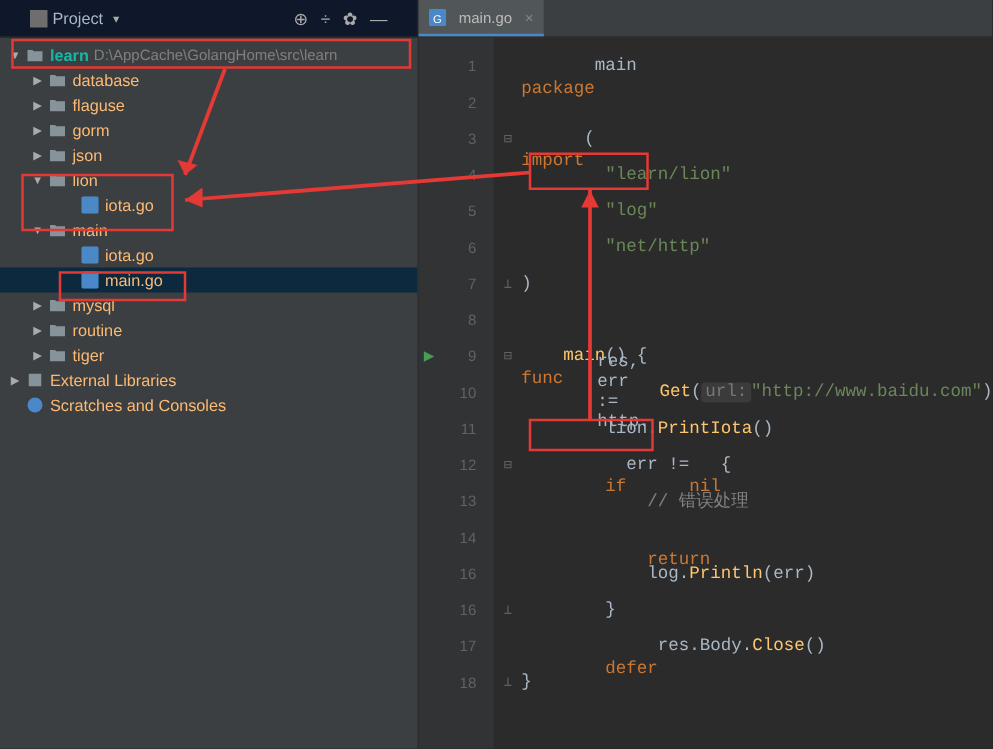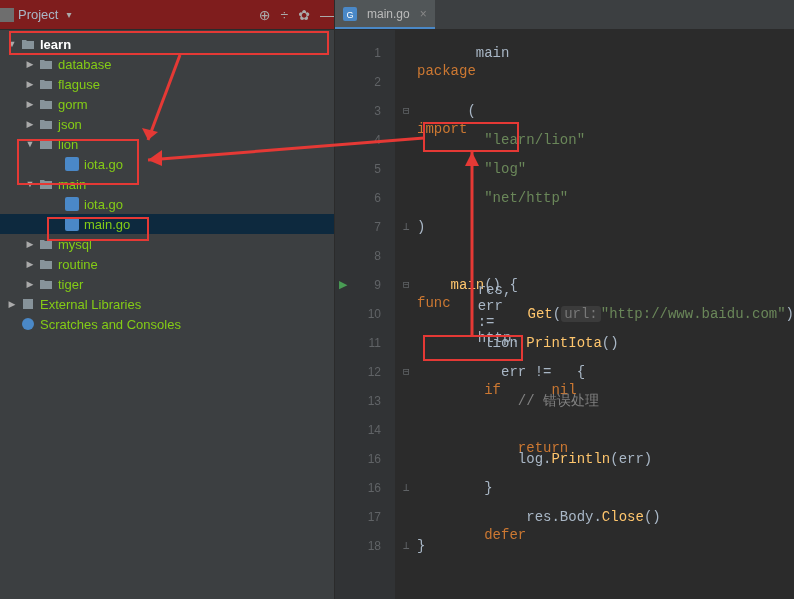--- a/index.html
+++ b/index.html
@@ -23,23 +23,23 @@
       width: 335px;
       background: #3c3f41;
       border-right: 1px solid #2b2b2b;
       display: flex;
       flex-direction: column;
     }
     .sidebar-header {
       height: 30px;
       display: flex;
       align-items: center;
-      padding: 0 0;
+      padding: 0 24px;
       border-bottom: 1px solid #2b2b2b;
-      background: #7f1d1d;
+      background: #0f172a;
     }
     .project-label {
       display: flex;
       align-items: center;
       gap: 4px;
     }
     .project-icon {
       width: 14px;
       height: 14px;
       background: #6e6e6e;
@@ -90,25 +90,25 @@
       display: inline-flex;
       align-items: center;
       justify-content: center;
       margin-right: 4px;
     }
     .folder-icon svg, .file-icon svg {
       width: 14px;
       height: 14px;
     }
     .tree-label {
-      color: #84cc16;
+      color: #fdba74;
     }
     .tree-label.bold {
       font-weight: bold;
-      color: #ffffff;
+      color: #14b8a6;
     }
     .tree-path {
       color: #808080;
       font-size: 12px;
       margin-left: 4px;
     }
     .indent-0 { padding-left: 4px; }
     .indent-1 { padding-left: 22px; }
     .indent-2 { padding-left: 48px; }
     .editor-area {
@@ -230,20 +230,21 @@
     </div>
     <div class="tree" id="tree">
         <div class="tree-item indent-0">
           <span class="tree-arrow">▼</span>
           <span class="folder-icon">
             <svg viewBox="0 0 14 14">
               <path d="M1 3 h4 l1 1 h7 v8 h-12 z" fill="#87939a"></path>
             </svg>
           </span>
           <span class="tree-label bold">learn</span>
+          <span class="tree-path">D:\AppCache\GolangHome\src\learn</span>
         </div>
         <div class="tree-item indent-1">
           <span class="tree-arrow">▶</span>
           <span class="folder-icon">
             <svg viewBox="0 0 14 14">
               <path d="M1 3 h4 l1 1 h7 v8 h-12 z" fill="#87939a"></path>
             </svg>
           </span>
           <span class="tree-label">database</span>
         </div>

